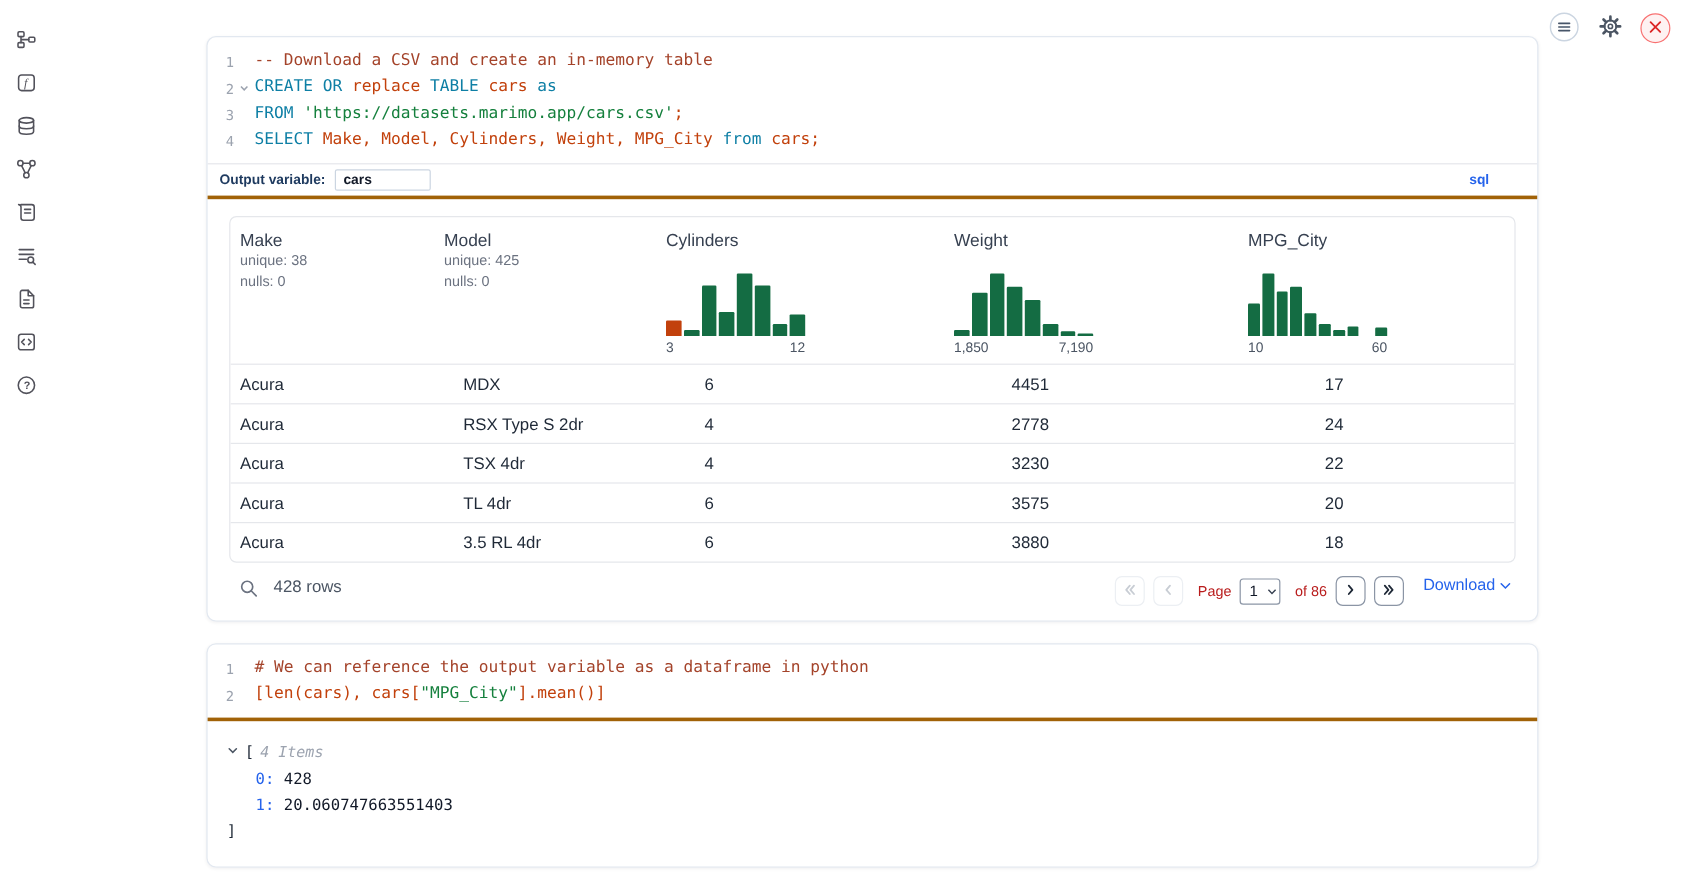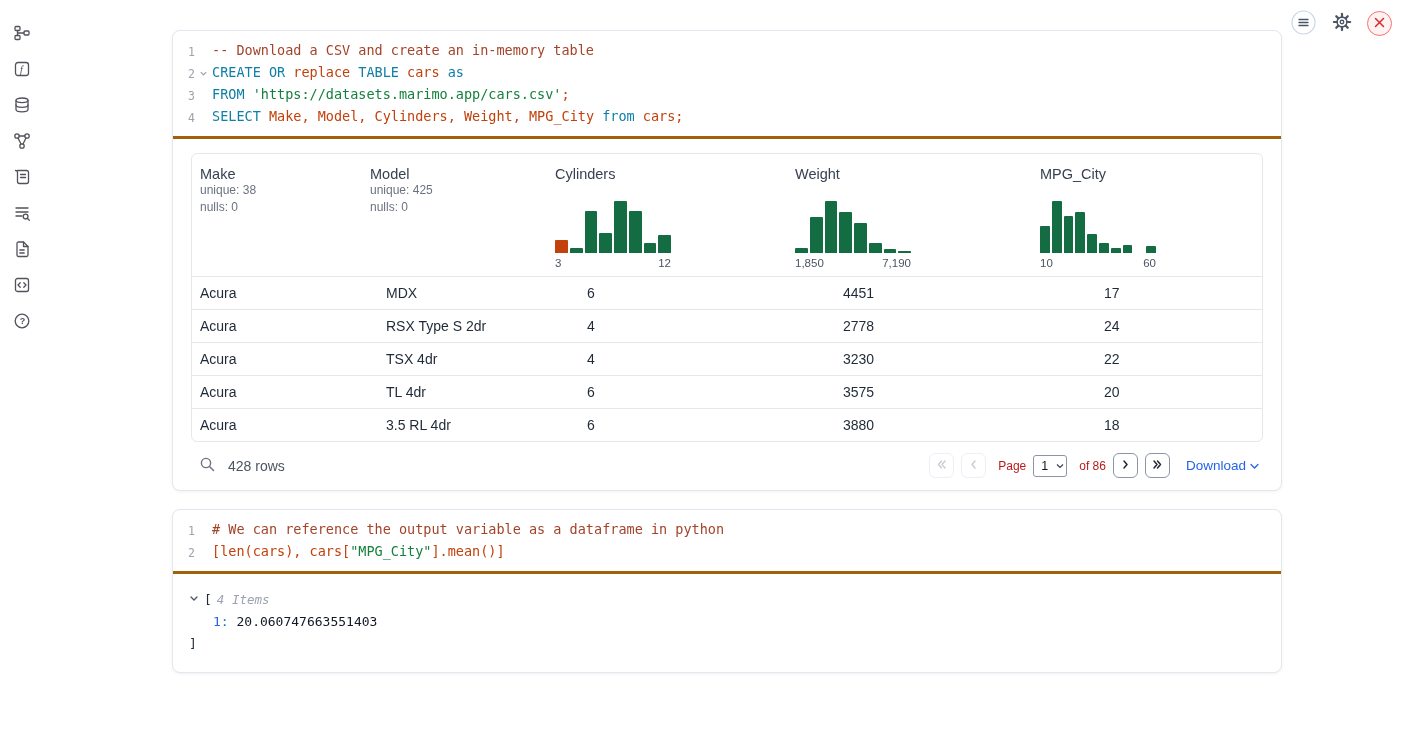--- a/index.html
+++ b/index.html
@@ -55,21 +55,21 @@
   .col-stat { font-size:12px; color:#6b7280; line-height:16.5px; }
   .col-stat:first-of-type { margin-top:11px; }
   .hist { width:116px; margin-top:auto; padding-bottom:7px; }
   .hist-bars { display:flex; align-items:flex-end; gap:2px; height:53px; }
   .hist-bar { flex:1; background:#146c43; border-radius:1px 1px 0 0; }
   .hist-axis { display:flex; justify-content:space-between; font-size:11.5px; color:#4b5563; margin-top:4px; }
   .dt-row { border-top:1px solid #e5e7eb; height:33px; align-items:center; font-size:14px; color:#1f2937;gap:16px; }
   .dt-cell { padding:0 8px; }
 
   
-  .dt-footer { display:flex; align-items:center; padding:11px 4px 2px 6px; }
+  .dt-footer { display:flex; align-items:flex-start; padding:11px 4px 2px 6px; }
   .search-btn { border:none; background:none; display:flex; padding:2px; }
   .row-count { font-size:14px; color:#4b5563; margin-left:10px; }
   .pager { margin-left:auto; display:flex; align-items:center; gap:7px; }
   .pg-btn { width:25px; height:25px; border-radius:6px; background:#fff;
     display:flex; align-items:center; justify-content:center; }
   .pg-btn.off { border:1px solid #eceff3; color:#c8cdd4; }
   .pg-btn.on  { border:1px solid #8b95a5; color:#1f2937; }
   .pg-label { font-size:12px; color:#b91c1c; margin-left:5px; }
   .sel-wrap { position:relative; }
   .page-select { appearance:none; -webkit-appearance:none; width:34px; height:22px;
@@ -197,20 +197,25 @@
           <span class="gutter">3</span>
           <span class="foldcol"></span>
           <span class="code-text"><span class="tok-keyword">FROM </span><span class="tok-string">'https://datasets.marimo.app/cars.csv'</span><span class="tok-plain">;</span></span>
         </div>
         <div class="code-line">
           <span class="gutter">4</span>
           <span class="foldcol"></span>
           <span class="code-text"><span class="tok-keyword">SELECT</span><span class="tok-plain"> Make, Model, Cylinders, Weight, MPG_City </span><span class="tok-keyword">from</span><span class="tok-plain"> cars;</span></span>
         </div>
       </div>
+    <div class="outvar">
+      <span class="outvar-label">Output variable:</span>
+      <input class="outvar-input" value="cars" style="">
+      <span class="lang-badge">sql</span>
+    </div>
     <div class="cell-output">
       <div class="datatable">
         <div class="dt-grid dt-header">
             <div class="dt-col">
               <div class="col-name">Make</div>
               <div class="col-stat">unique: 38</div>
               <div class="col-stat">nulls: 0</div>
             </div>
             <div class="dt-col">
               <div class="col-name">Model</div>
@@ -376,19 +381,20 @@
           <span class="code-text"><span class="tok-plain">[len(cars), cars[</span><span class="tok-string">"MPG_City"</span><span class="tok-plain">].mean()]</span></span>
         </div>
       </div>
     <div class="cell-output tree">
       <div>
         <span class="tree-chevron"><svg width="10" height="10" viewBox="0 0 10 10">
               <path d="M2 3l3 3 3-3" fill="none" stroke="#4b5563" stroke-width="1.3" stroke-linecap="round"></path>
             </svg></span><span>[</span><span class="tree-items-label">4 Items</span>
       </div>
       <div>
+          <div class="tree-entry"><span class="tree-key">0:</span><span class="tree-val"> 428</span></div>
           <div class="tree-entry"><span class="tree-key">1:</span><span class="tree-val"> 20.060747663551403</span></div>
         </div>
       <div>]</div>
     </div>
   </div>
 
 </div>
 
 </body></html>

